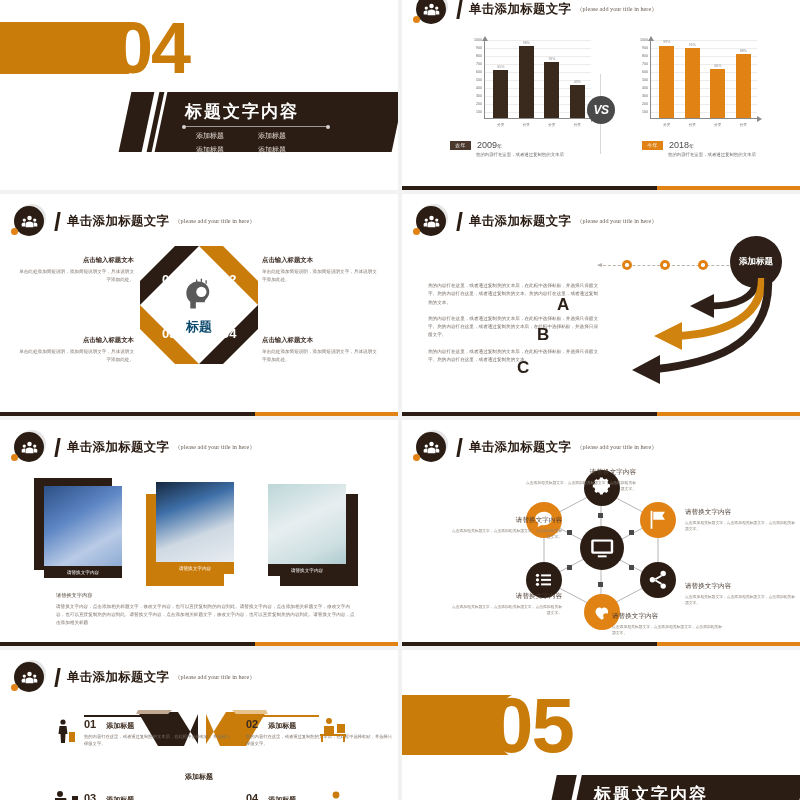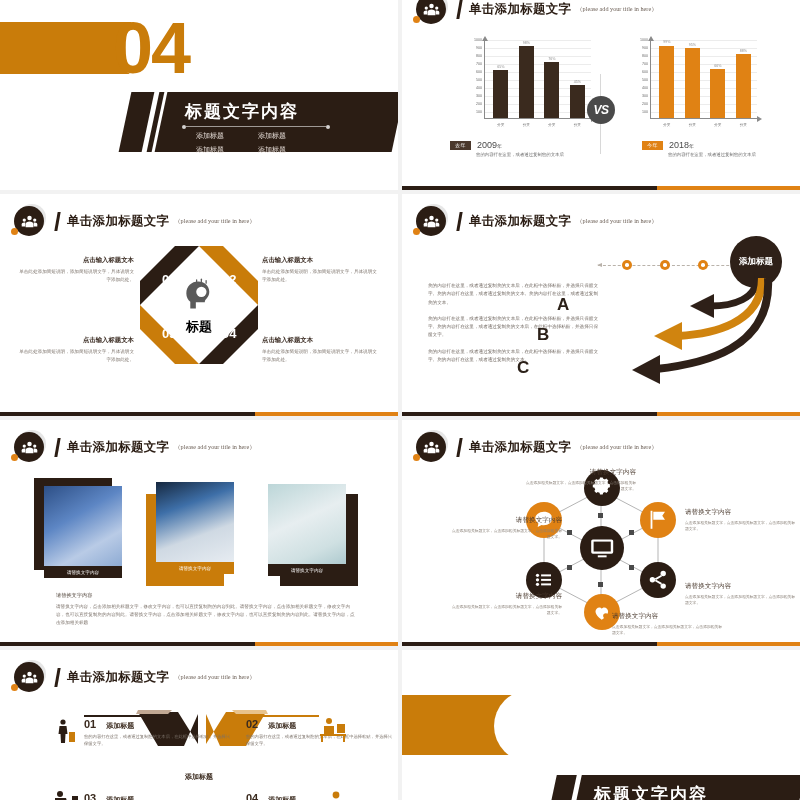--- a/index.html
+++ b/index.html
@@ -105,21 +105,21 @@
   .lg-tag { font-size:5px; color:#fff; padding:1.5px 5px; letter-spacing:.5px; }
   .lg-tag.dark{ background:#4a382c; } .lg-tag.orange{ background:#e08214; }
   .lg-year { font-size:9px; color:#4a4a4a; margin-left:6px; }
   .lg-year em { font-style:normal; font-size:5px; }
   .lg-desc { font-size:4.4px; color:#6a6a6a; line-height:1.5; margin-top:2px; margin-left:26px; width:90px; }
 
   
   .octo { position:absolute; left:140px; top:52px; width:118px; height:118px; }
   .octo svg { width:118px; height:118px; }
   .octo-num { position:absolute; font-size:13px; font-weight:bold; color:#fff; font-family:"Liberation Sans",sans-serif;}
-  .octo-center-label { position:absolute; left:0; right:0; top:72px; text-align:center; font-size:13px; font-weight:bold; color:#000000; }
+  .octo-center-label { position:absolute; left:0; right:0; top:72px; text-align:center; font-size:13px; font-weight:bold; color:#0c4a6e; }
   .quad { position:absolute; width:118px; }
   .quad .q-h { font-size:6.4px; font-weight:bold; color:#3a2b22; margin-bottom:3px; }
   .quad .q-p { font-size:4.6px; color:#7a7068; line-height:1.65; }
   .quad.tl { left:16px; top:62px; text-align:right; }
   .quad.tr { left:262px; top:62px; text-align:left; }
   .quad.bl { left:16px; top:142px; text-align:right; }
   .quad.br { left:262px; top:142px; text-align:left; }
 
   
   .abc-body { position:absolute; left:26px; top:88px; width:170px; }
@@ -711,19 +711,20 @@
       <g fill="#c97c0a">
           <circle cx="12" cy="5" r="3.4"></circle>
           <path d="M4 20c0-5 3.6-8 8-8s8 3 8 8z"></path>
         </g>
     </svg>
   </div>
 
   <div class="slide">
     <div class="sec-band" style="top:45px;height:60px;width:122px;"></div>
     <div class="sec-circle-cut" style="left:92px;top:40px;width:72px;height:72px;"></div>
+    <div class="sec-num" style="left:88px;top:36px;font-size:78px;">05</div>
 
     <div class="sec-title-bar" style="left:150px;top:125px;width:248px;height:45px;"></div>
     <div class="sec-slash-white" style="left:170px;top:125px;width:5px;height:45px;"></div>
     <div class="sec-main-title" style="left:192px;top:133px;font-size:17px;">标题文字内容</div>
   </div>
 
 </div>
 
 </body></html>

